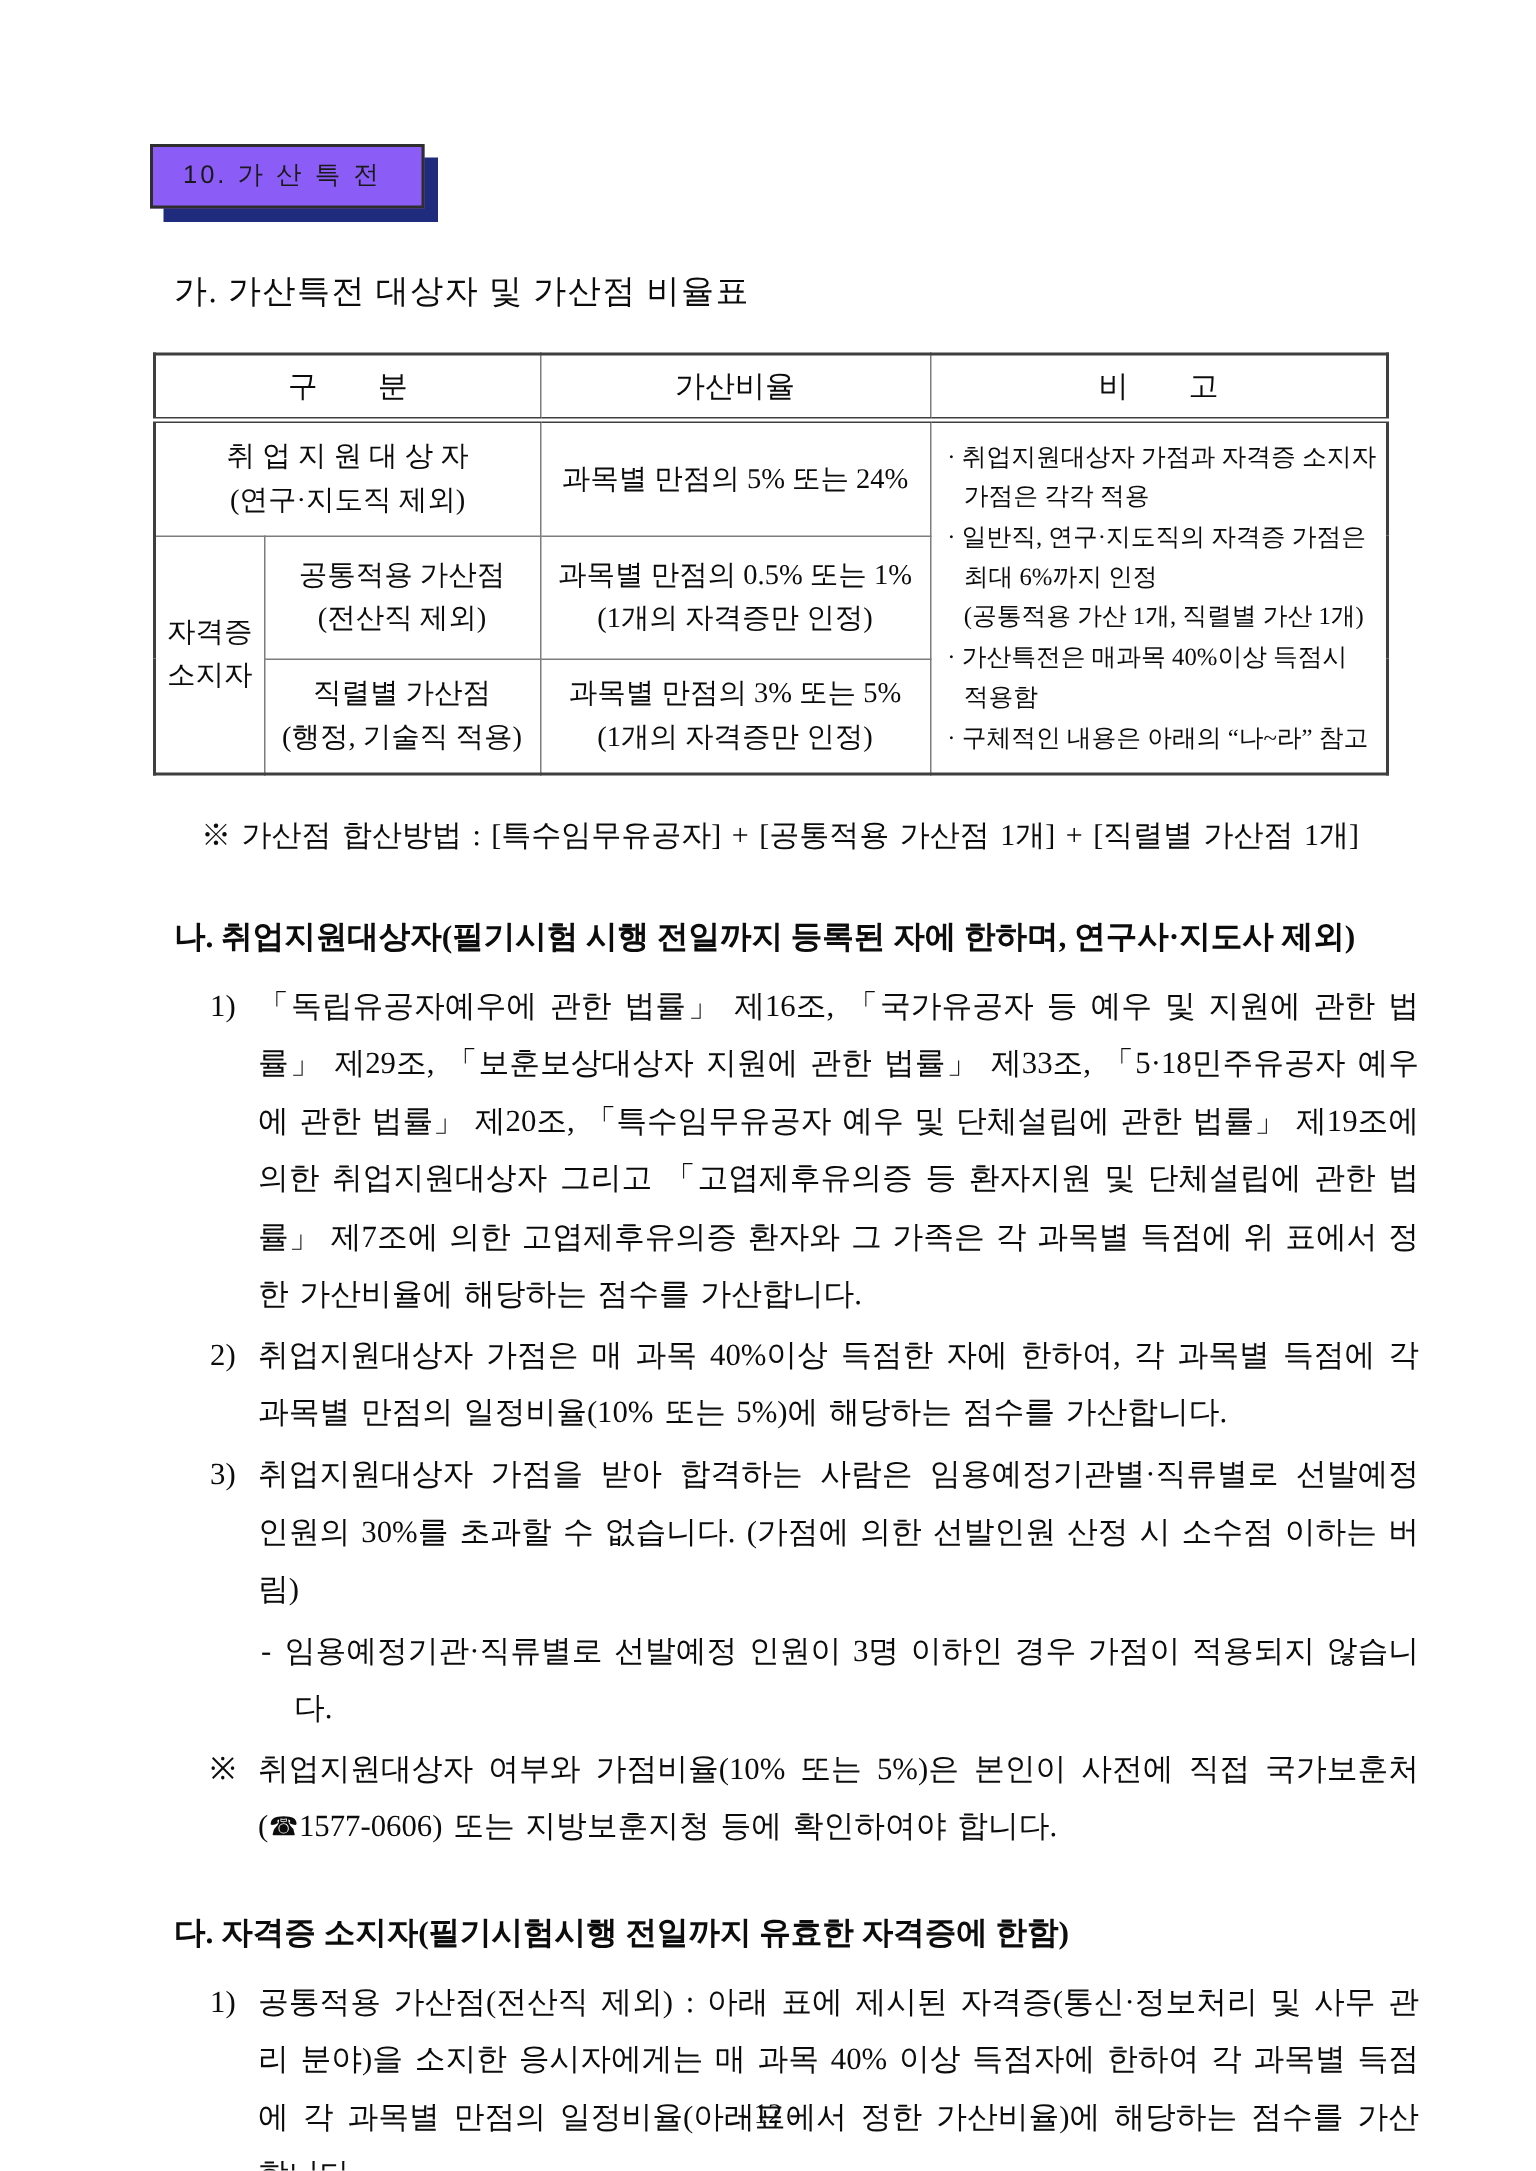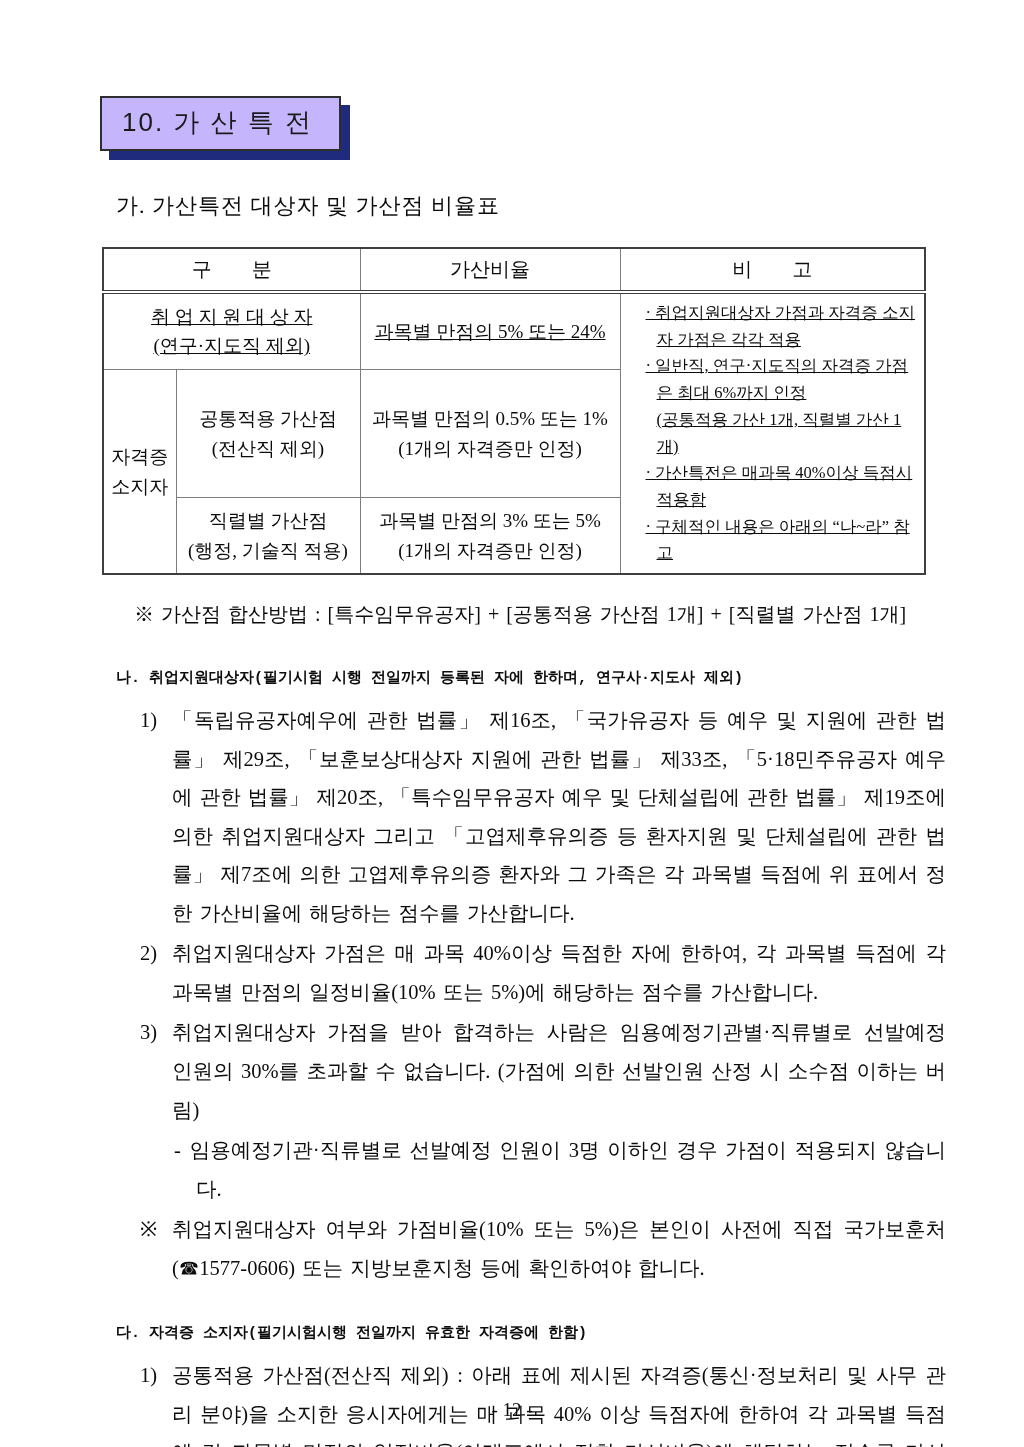--- a/index.html
+++ b/index.html
@@ -17,26 +17,26 @@
   .doc {
     position: relative;
     box-sizing: border-box;
     width: 1024px;
     height: 1447px;
     padding: 96px 78px 0 100px;
   }
   
   .title-box {
     display: inline-block;
-    background: #c4b5fd;
+    background: #8b5cf6;
     border: 2px solid #2e2e2e;
     box-shadow: 9px 9px 0 0 var(--accent, #1f2c7e);
     padding: 7px 26px 9px 20px;
     font-family: "Liberation Sans", "DejaVu Sans", sans-serif;
-    font-size: 26px;
+    font-size: 17px;
     letter-spacing: 2px;
     color: #1a1a1a;
   }
   .h-ga {
     margin: 40px 0 0 16px;
     font-size: 22px;
     font-weight: normal;
     letter-spacing: 1px;
   }
   
@@ -59,45 +59,44 @@
     margin-top: 48px;
   }
   td.c {
     text-align: center;
     font-size: 19px;
     line-height: 1.55;
     white-space: pre-line;
     padding: 8px 4px;
     vertical-align: middle;
   }
-  tr.r1 { height: 70px; text-decoration: underline; }
+  tr.r1 { height: 70px; }
   tr.r2 { height: 82px; }
   tr.r3 { height: 62px; }
   td.remarks {
     font-size: 16.5px;
     line-height: 1.62;
-    padding: 6px 6px 6px 25px;
+    padding: 6px 6px 6px 11px;
     vertical-align: middle;
   }
   .remark {
     padding-left: 11px;
     text-indent: -11px;
     white-space: pre-line;
     text-align: left;
   }
   .note-ga {
     margin: 26px 0 0 34px;
     font-size: 20px;
     word-spacing: 2px;
   }
   .h-sub {
     margin: 40px 0 14px 16px;
-    font-size: 15px;
+    font-size: 21px;
     font-weight: bold;
-    font-family: Liberation Mono, monospace;
   }
   .h-sub.da { margin-top: 36px; }
   .list-item {
     position: relative;
     padding-left: 72px;
     margin: 2px 0;
     font-size: 20.5px;
     line-height: 1.88;
     text-align: justify;
     word-spacing: 2px;

